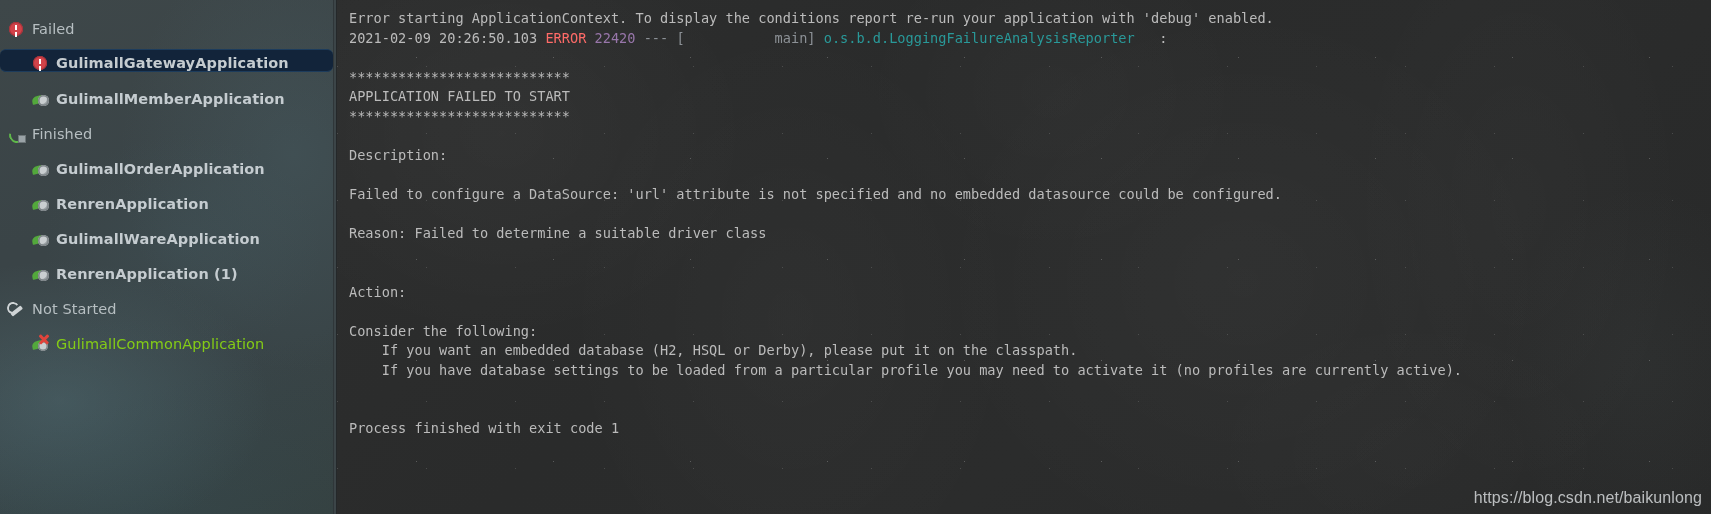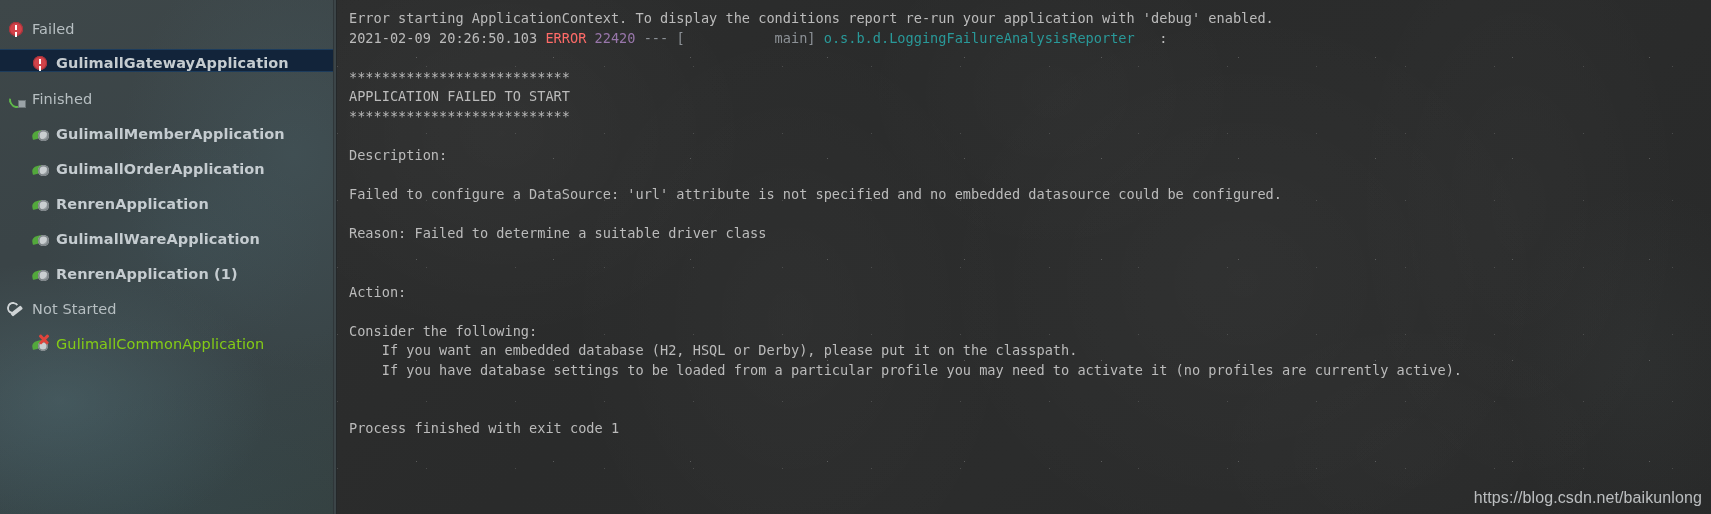--- a/index.html
+++ b/index.html
@@ -41,21 +41,21 @@
   .tree-row {
     position:relative;
     display:flex;
     align-items:flex-end;
     height:23px;
     white-space:nowrap;
     cursor:default;
     margin-top:12px;
   }
   .tree-row.group { padding-left:8px; }
-  .tree-row.child { padding-left:32px; }
+  .tree-row.child { padding-left:32px;border-radius:6px; }
   .tree-row.root  { padding-left:4px; }
 
   .tree-row.selected {
     background:#12243a;
     border-top:1px solid #1d3c5c;
     border-bottom:1px solid #1d3c5c;
     width:333px;
   }
 
   .ico {
@@ -226,27 +226,27 @@
     <div class="bgwash"></div>
     <div class="treewrap">
         <div class="tree-row group">
           <span class="ico error-circle"></span>
           <span class="lbl">Failed</span>
         </div>
         <div class="tree-row child selected">
           <span class="ico error-circle"></span>
           <span class="lbl b">GulimallGatewayApplication</span>
         </div>
+        <div class="tree-row child">
+          <span class="ico leafclock"></span>
+          <span class="lbl b">GulimallMemberApplication</span>
+        </div>
         <div class="tree-row group">
           <span class="ico rerun"></span>
           <span class="lbl">Finished</span>
-        </div>
-        <div class="tree-row child">
-          <span class="ico leafclock"></span>
-          <span class="lbl b">GulimallMemberApplication</span>
         </div>
         <div class="tree-row child">
           <span class="ico leafclock"></span>
           <span class="lbl b">GulimallOrderApplication</span>
         </div>
         <div class="tree-row child">
           <span class="ico leafclock"></span>
           <span class="lbl b">RenrenApplication</span>
         </div>
         <div class="tree-row child">

